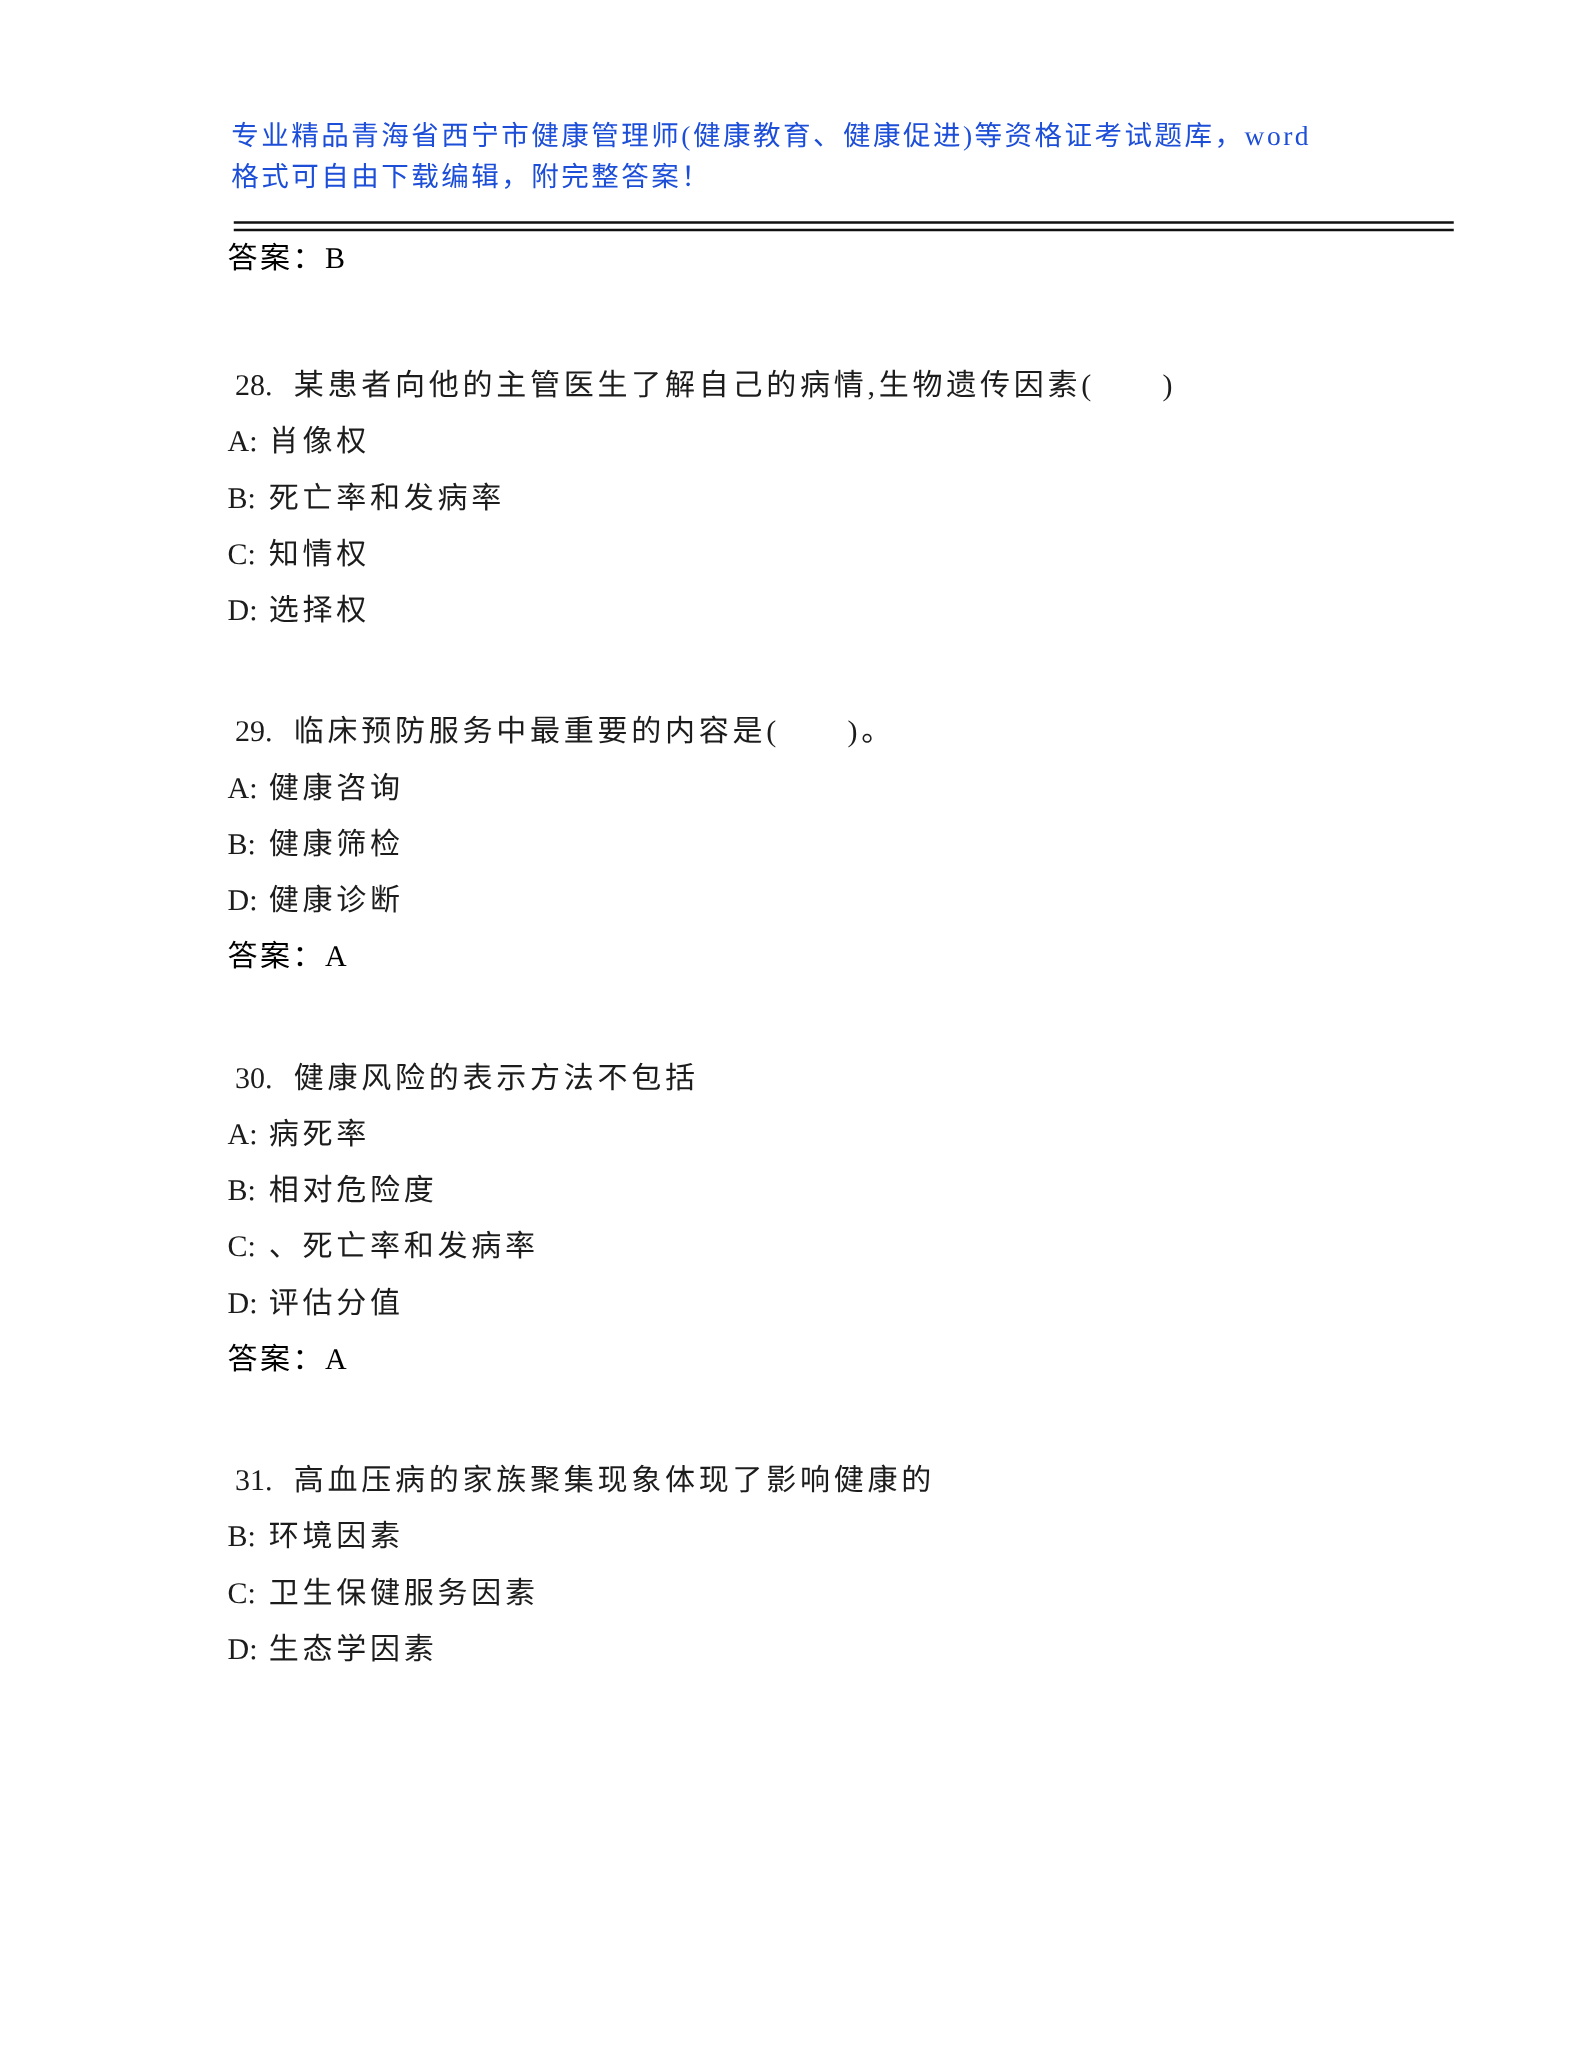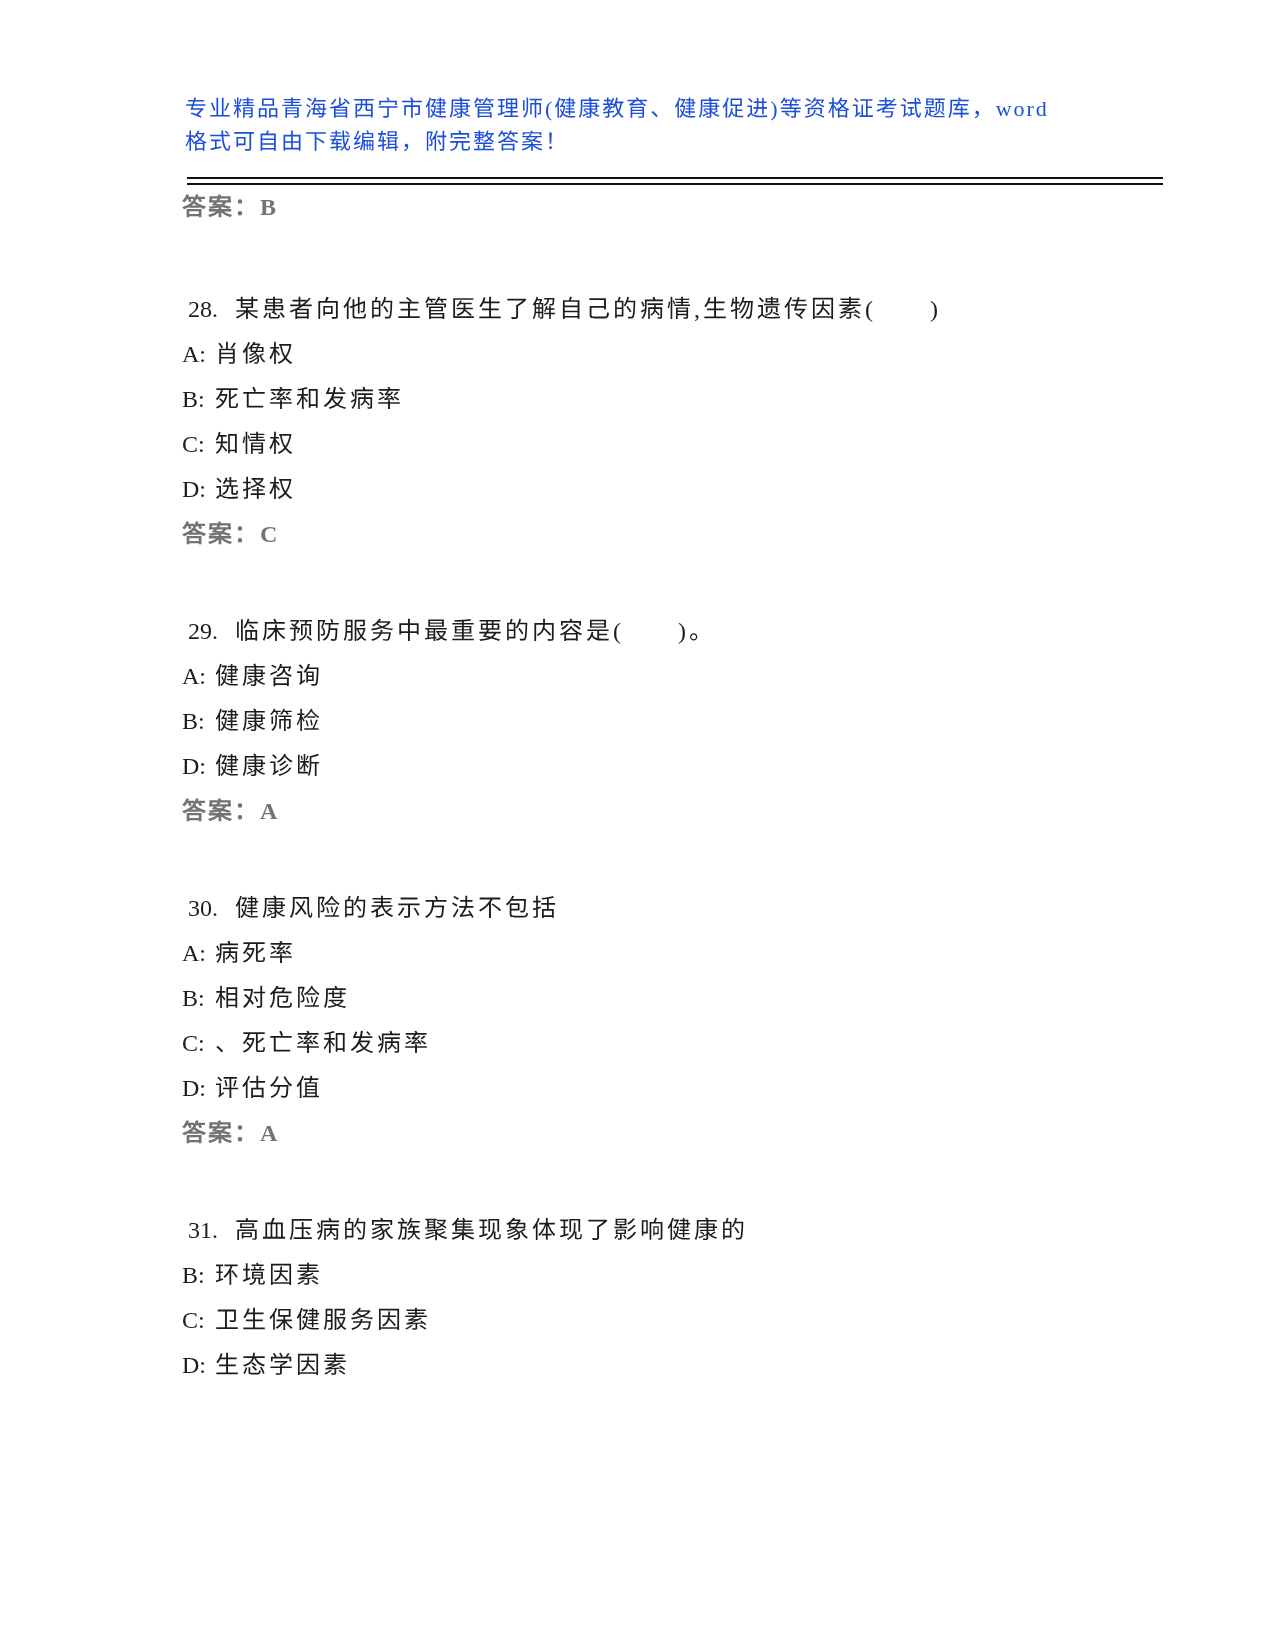--- a/index.html
+++ b/index.html
@@ -37,22 +37,22 @@
     left:182px;
     top:185px;
     width:1000px;
   }
   .line{
     font-size:24px;
     line-height:45px;
     letter-spacing:3px;
   }
   .answer-line{
-    font-weight:bold;
-    color:#737373;
+    font-weight:normal;
+    color:#000000;
   }
   .question{margin-top:52px;}
   .question:first-of-type{margin-top:57px;}
   .q-num{
     display:inline-block;
     min-width:47px;
     margin-left:6px;
     letter-spacing:0;
   }
   .opt-letter{
@@ -75,21 +75,20 @@
     <div class="line answer-line top-answer"><span class="ans-label">答案：</span><span class="ans-value">B</span></div>
     <div id="questions">
   <section class="question">
     <div class="line q-line"><span class="q-num">28.</span><span class="q-text">某患者向他的主管医生了解自己的病情,生物遗传因素(　　)</span></div>
     <div class="options">
             <div class="line option-line"><span class="opt-letter">A:</span><span class="opt-text">肖像权</span></div>
             <div class="line option-line"><span class="opt-letter">B:</span><span class="opt-text">死亡率和发病率</span></div>
             <div class="line option-line"><span class="opt-letter">C:</span><span class="opt-text">知情权</span></div>
             <div class="line option-line"><span class="opt-letter">D:</span><span class="opt-text">选择权</span></div>
           </div>
-    <div class="line answer-line"><span class="ans-label">答案：</span><span class="ans-value">C</span></div>
   </section>
 
   <section class="question">
     <div class="line q-line"><span class="q-num">29.</span><span class="q-text">临床预防服务中最重要的内容是(　　)。</span></div>
     <div class="options">
             <div class="line option-line"><span class="opt-letter">A:</span><span class="opt-text">健康咨询</span></div>
             <div class="line option-line"><span class="opt-letter">B:</span><span class="opt-text">健康筛检</span></div>
             <div class="line option-line"><span class="opt-letter">D:</span><span class="opt-text">健康诊断</span></div>
           </div>
     <div class="line answer-line"><span class="ans-label">答案：</span><span class="ans-value">A</span></div>

